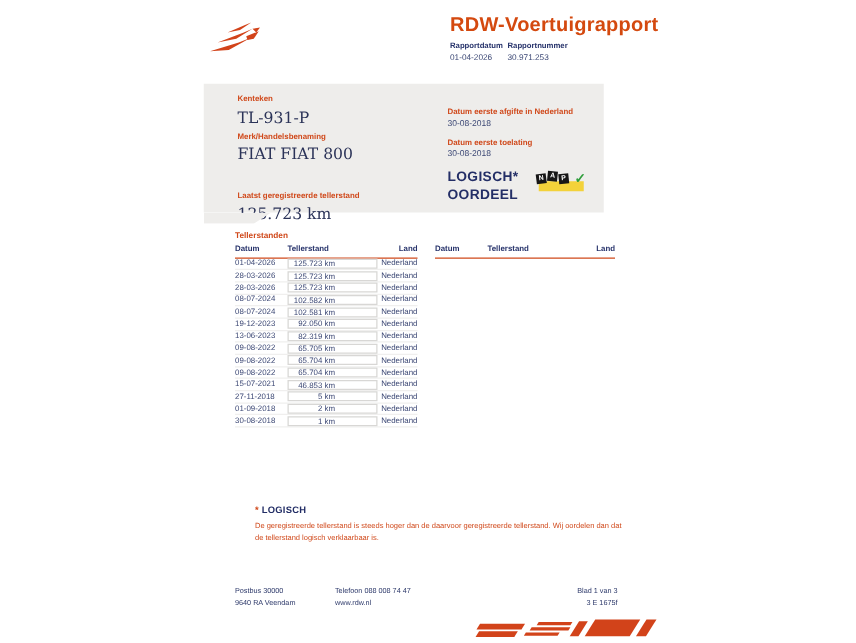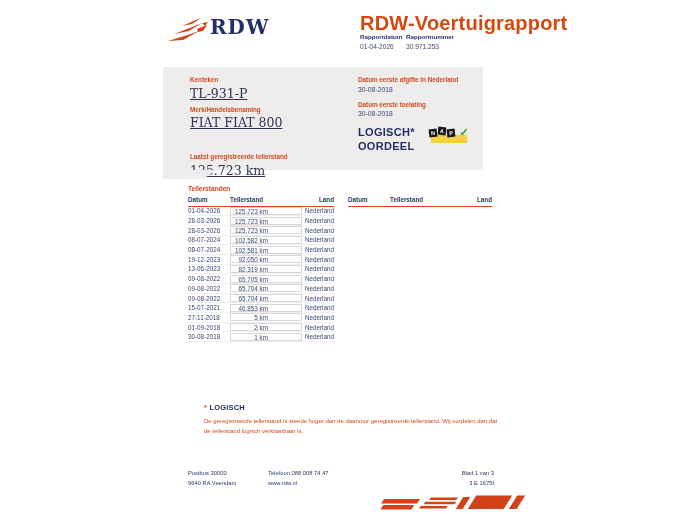--- a/index.html
+++ b/index.html
@@ -4,36 +4,36 @@
 <style>
   * { margin:0; padding:0; box-sizing:border-box; }
   html,body { background:#ffffff; }
   body { font-family:"Liberation Sans", sans-serif; }
   .page { position:relative; width:685px; height:514px; background:#fff; overflow:hidden; }
 
   
   .logo-icon { position:absolute; left:167px; top:13px; width:42px; height:32px; }
   .logo-text { position:absolute; left:210px; top:15px; font-family:"DejaVu Serif", serif;
                font-size:20px; font-weight:600; color:#24306a; letter-spacing:1px; }
-  .report-title { position:absolute; left:360px; top:12px; font-size:20px; font-weight:bold;
+  .report-title { position:absolute; left:360px; top:12px; font-size:16px; font-weight:bold;
                   color:#d4490f; letter-spacing:0.2px; }
   .report-meta { position:absolute; left:360px; top:33px; display:flex; }
   .meta-col { width:46px; }
   .meta-col + .meta-col { width:auto; }
   .meta-label { font-size:6.2px; font-weight:bold; color:#27336b; }
   .meta-value { font-size:6.6px; color:#3c4875; margin-top:3px; }
 
   
   .info-box { position:absolute; left:163px; top:67px; width:320px; height:103px; background:#eeedeb; }
   .info-box::after { content:""; position:absolute; left:0; top:103px; width:54px; height:9px;
                      background:#eeedeb; clip-path:polygon(0 0, 100% 0, 74% 100%, 0 100%); }
   .box-col-left  { position:absolute; left:27px;  top:9px; }
-  .box-col-right { position:absolute; left:195px; top:9px; width:120px; }
+  .box-col-right { position:absolute; left:195px; top:19px; width:120px; }
   .f-label { font-size:6.3px; font-weight:bold; color:#d0491b; margin-bottom:2.5px; }
-  .f-serif { font-family:"DejaVu Serif", serif; font-size:12.5px; color:#2b3358; margin-bottom:5px;text-decoration:underline; }
+  .f-serif { font-family:"DejaVu Serif", serif; font-size:12.5px; color:#2b3358; margin-bottom:5px; }
   .f-small { font-size:6.8px; color:#3c4875; margin-bottom:8px; }
   .spacer-18 { height:18px; }
 
   .judgment { margin-top:8px; display:flex; align-items:flex-start; }
   .judgment-text { font-size:11px; font-weight:800; color:#232e66; line-height:14px; letter-spacing:0.3px; }
   .nap { position:relative; width:40px; height:18px; margin-left:14px; margin-top:1px; }
   .nap-bar { position:absolute; left:2px; bottom:1px; width:36px; height:8px; background:#f3d23a; }
   .nap-sq { position:absolute; width:8px; height:8px; background:#161616; color:#fff; font-size:5.5px;
             font-weight:bold; text-align:center; line-height:8px; }
   .nap-n { left:0px; top:3px; transform:rotate(-7deg); }
@@ -77,21 +77,20 @@
 
   <svg class="logo-icon" viewBox="0 0 42 32">
     <g fill="#d2431a">
       <polygon points="1,28 24,21 34,17 16,27"></polygon>
       <polygon points="7,21 28,13 35,10 22,18"></polygon>
       <polygon points="15,13 29,7 34,5 25,11"></polygon>
       <polygon points="30,16 40,12 36,18 31,19"></polygon>
       <polygon points="35,10 41,9 38,13"></polygon>
     </g>
   </svg>
-  <div class="logo-text">RDW</div>
 
   <div class="report-title">RDW-Voertuigrapport</div>
   <div class="report-meta">
     <div class="meta-col">
       <div class="meta-label">Rapportdatum</div>
       <div class="meta-value">01-04-2026</div>
     </div>
     <div class="meta-col">
       <div class="meta-label">Rapportnummer</div>
       <div class="meta-value">30.971.253</div>

